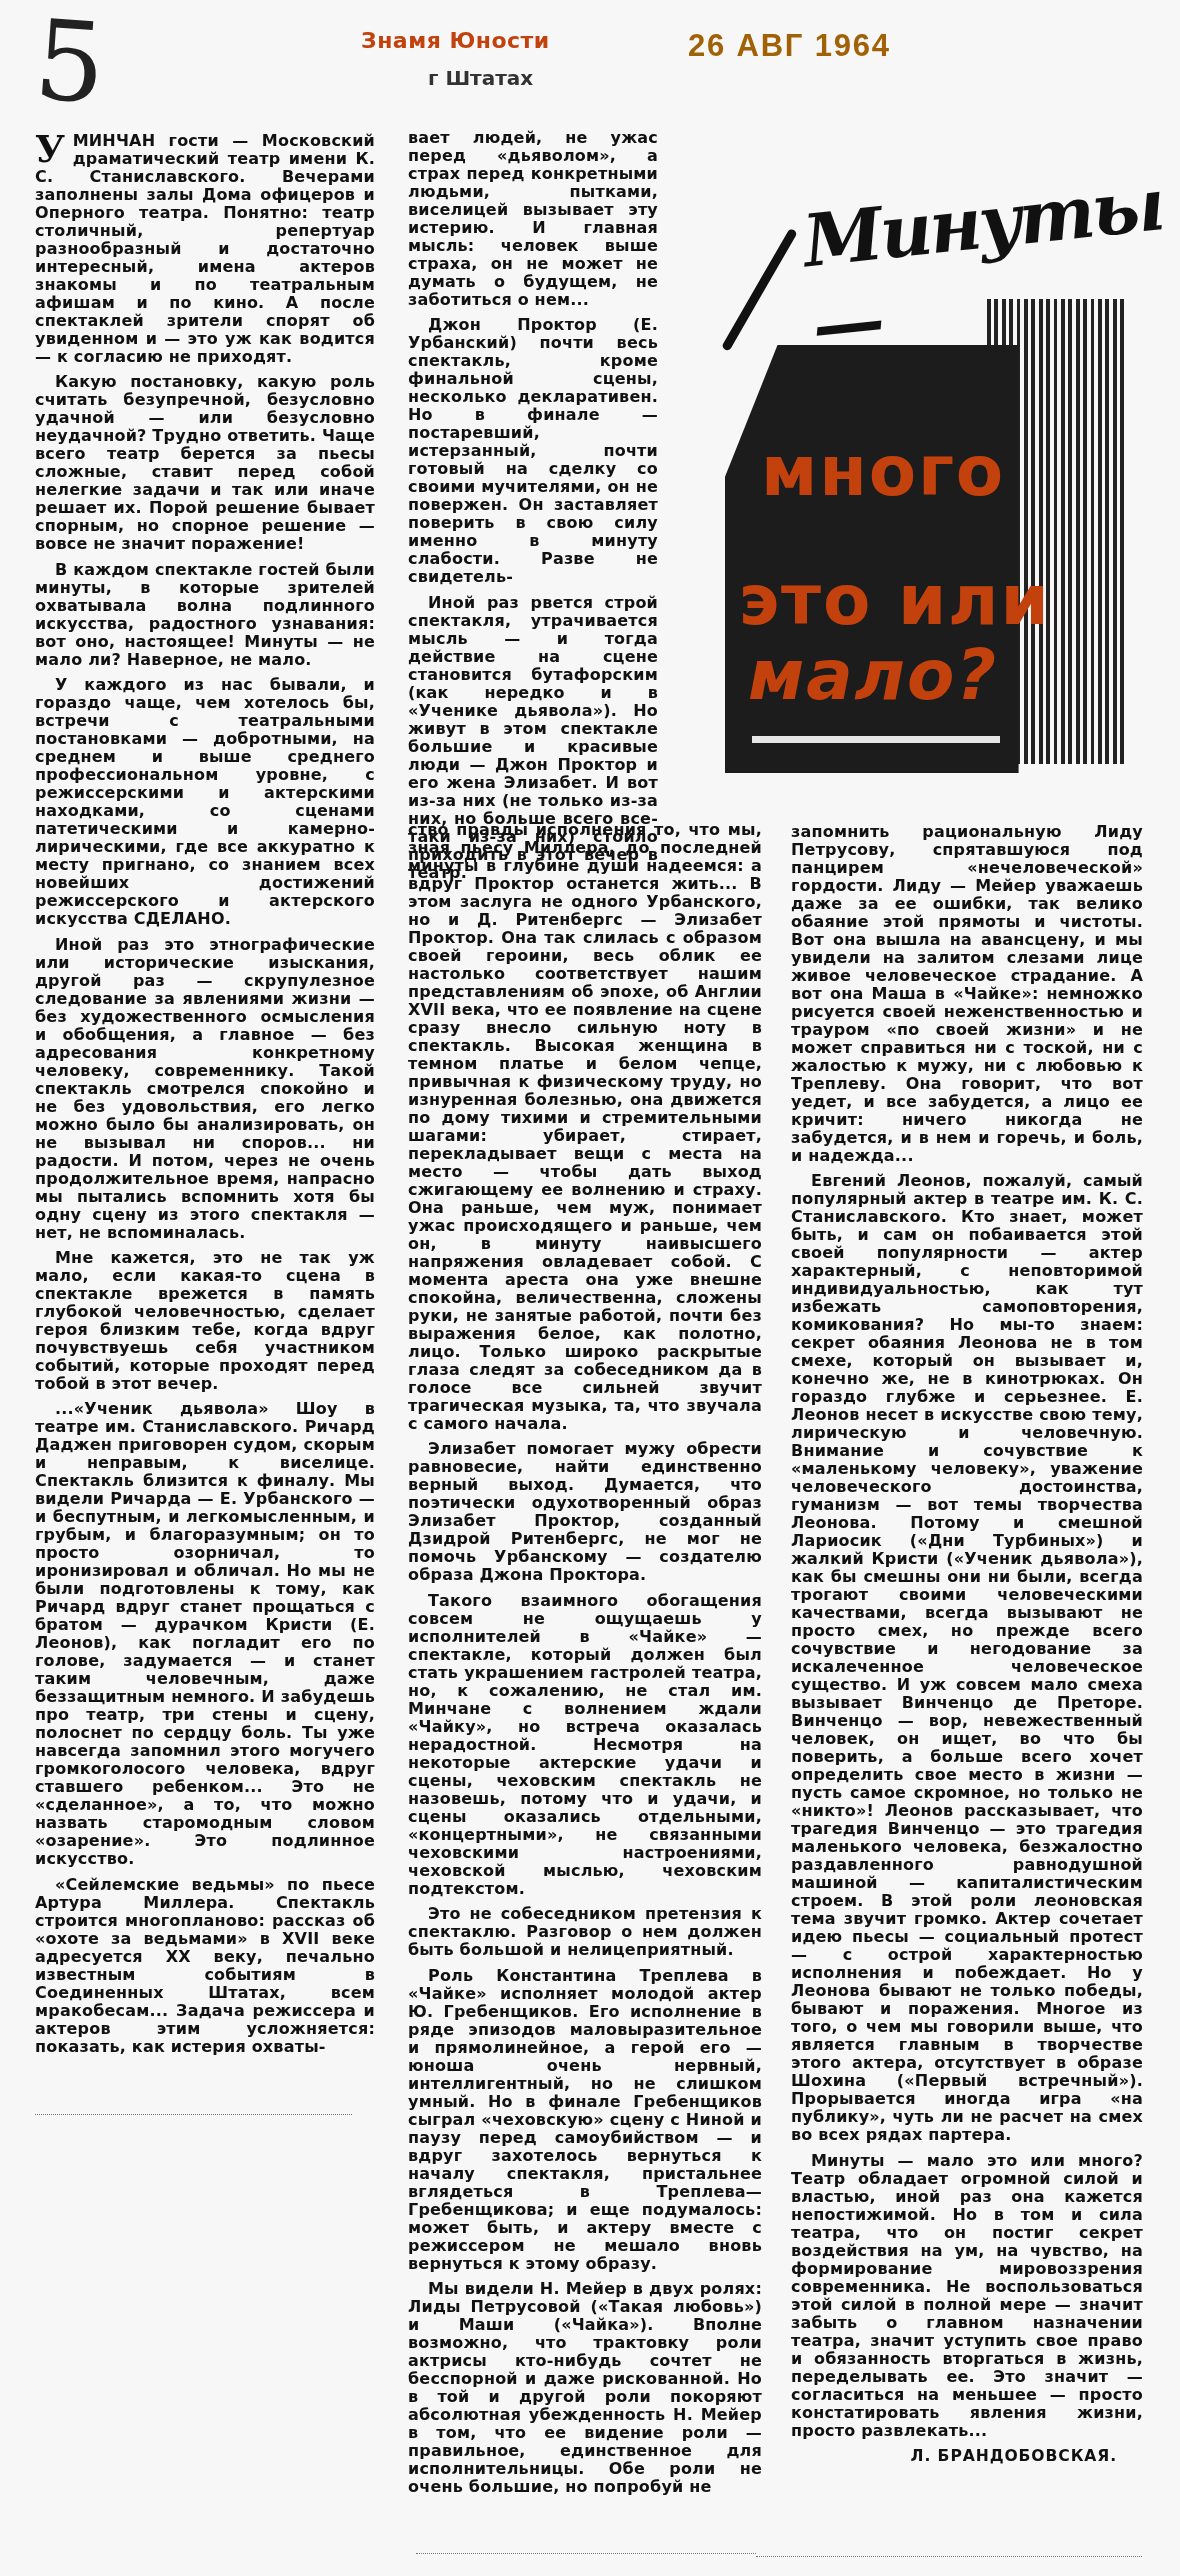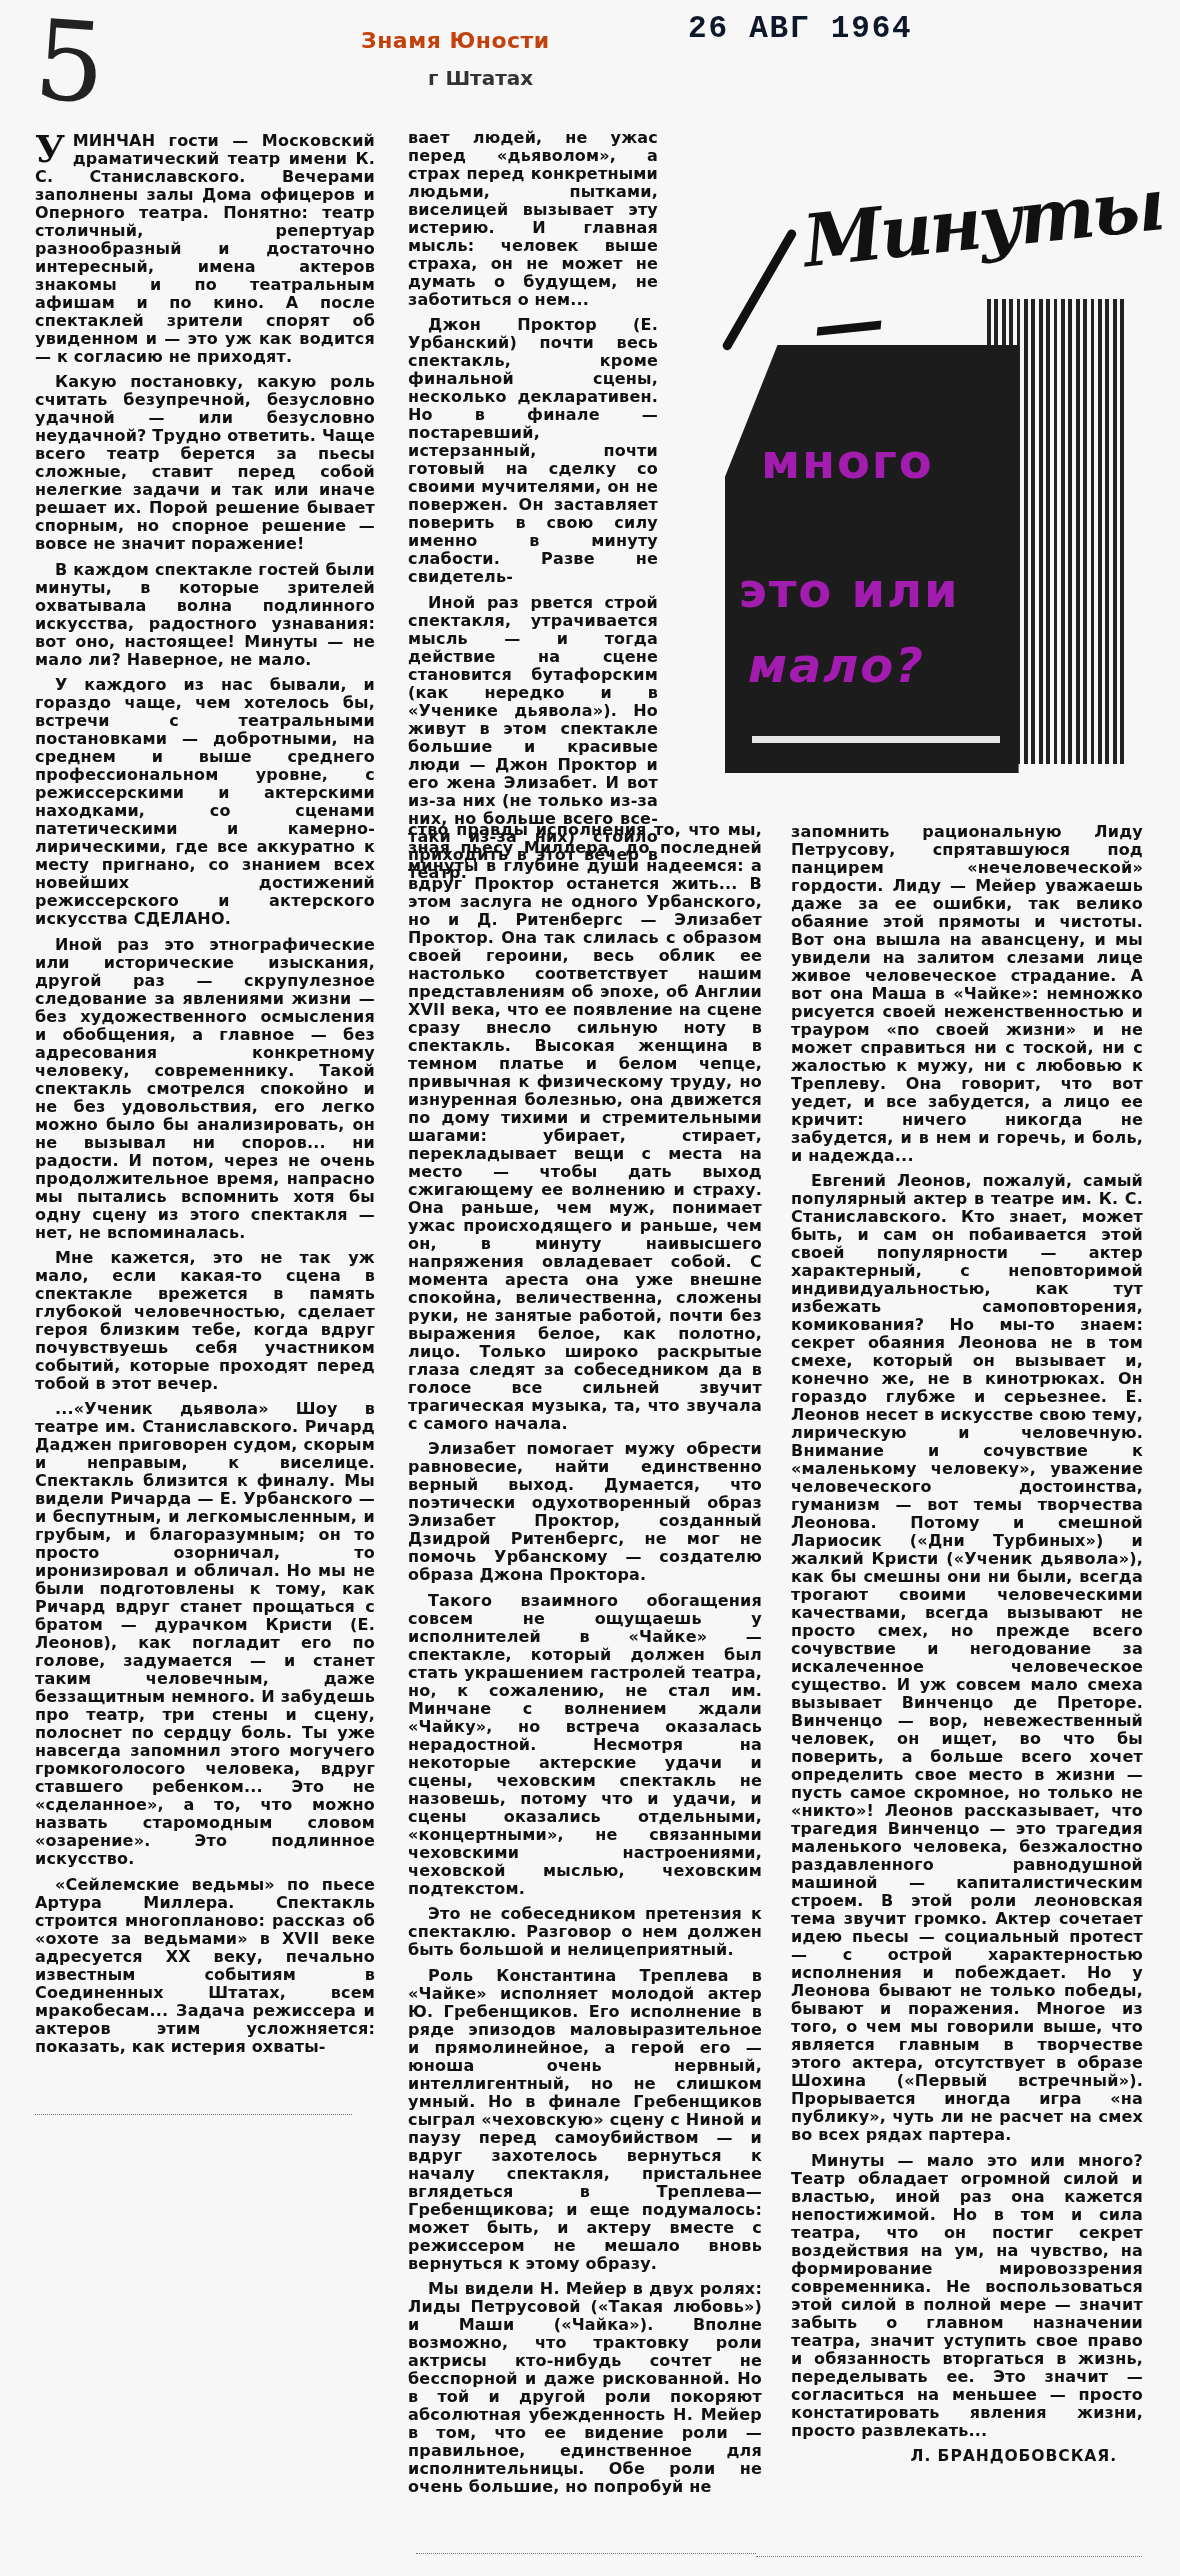--- a/index.html
+++ b/index.html
@@ -9,22 +9,22 @@
   }
   .handmark {
     position: absolute; left: 35px; top: 7.4px; font-family: "DejaVu Serif", serif;
     font-size: 110px; line-height: 1; color: #222; transform: rotate(4deg);
   }
   .stamp-paper {
     position: absolute; left: 361px; top: 28px; font-size: 22px; font-weight: bold;
     color: #c2410c; letter-spacing: 0.5px;
   }
   .stamp-date {
-    position: absolute; left: 688px; top: 11px; font-size: 31px; font-weight: bold; color: #0f172a;
-    font-family: Liberation Mono, monospace; letter-spacing: 1.8px;
+    position: absolute; left: 688px; top: 28px; font-size: 31px; font-weight: bold; color: #a16207;
+    font-family: Liberation Sans, sans-serif; letter-spacing: 1.8px;
   }
   .stamp-city {
     position: absolute; left: 428px; top: 66px; font-size: 20px; font-weight: bold; color: #333;
   }
   .col {
     position: absolute; font-size: 16px; line-height: 18px; font-weight: bold;
     text-align: justify; hyphens: manual; letter-spacing: 0.2px;
   }
   .col p { margin: 0 0 7.4px 0; text-indent: 20px; }
   .col p.noind { text-indent: 0; }
@@ -50,22 +50,22 @@
   }
   .darkbox {
     position: absolute; left: 4.6px; top: 184px; width: 294px; height: 428px; background: #1c1c1c;
     clip-path: polygon(18% 0, 100% 0, 100% 100%, 0 100%, 0 31%);
   }
   .waves {
     position: absolute; left: 267px; top: 138px; width: 138px; height: 465px;
     background: repeating-linear-gradient(90deg, #222 0 3.7px, #f7f7f7 3.7px 7.4px);
   }
   .boxtext {
-    position: absolute; color: #a21caf; font-family: "DejaVu Sans", sans-serif; font-weight: bold;
-    font-size: 48px; line-height: 1; letter-spacing: 1.8px;
+    position: absolute; color: #c2410c; font-family: "DejaVu Sans", sans-serif; font-weight: bold;
+    font-size: 69px; line-height: 1; letter-spacing: 1.8px;
   }
   #bt1 { left: 41px; top: 276px; }
   #bt2 { left: 18.4px; top: 377px; margin-top: 28px; }
   #bt3 { left: 28px; top: 480px; font-style: italic; }
   .zigzag { position: absolute; left: 32px; top: 575px; width: 248px; height: 7.4px; background: #e6e6e6; }
 </style>
 </head>
 <body>
 
 <div class="handmark">5</div>

